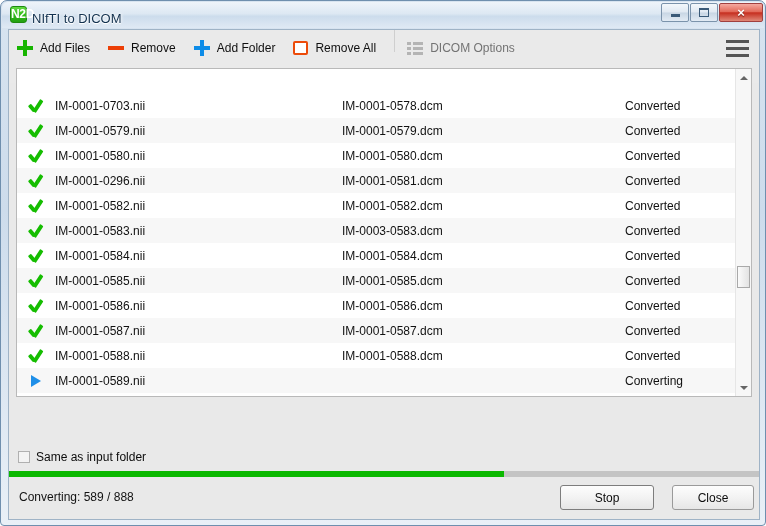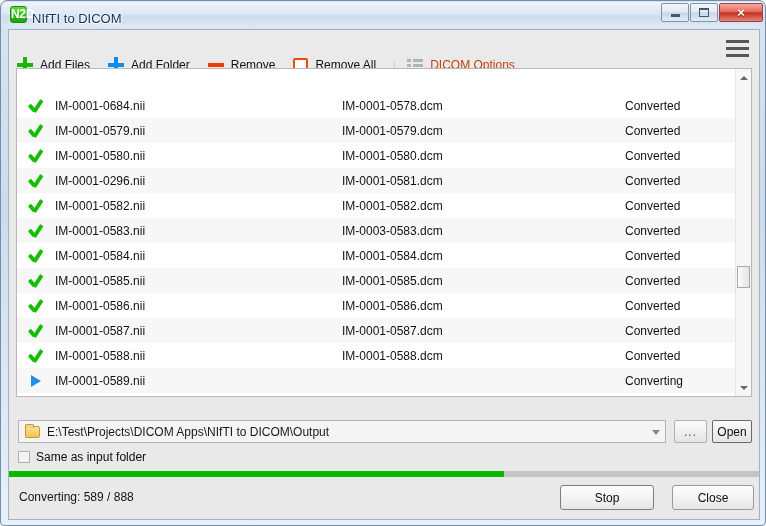--- a/index.html
+++ b/index.html
@@ -79,29 +79,29 @@
     left: 7px; top: 28px;
     width: 752px; height: 491px;
     background: #e9e9e9;
     border: 1px solid #9fb3c6;
   }
 
   
   .toolbar {
     position: absolute; left: 0; top: 0; width: 750px; height: 53px;
     background: #eaeaea;
-    display: flex; align-items: flex-end;
+    display: flex; align-items: flex-start;
   }
   .tb-item {
     display: flex; align-items: center;
     height: 36px; padding: 0 10px 0 8px;
     font-size: 12px; color: #101010;
     cursor: default;
   }
-  .tb-item.disabled { color: #c2410c; }
+  .tb-item.disabled { color: #737373; }
   .tb-label { margin-left: 7px; white-space: nowrap; }
   .tb-sep { width: 1px; height: 22px; background: #cfcfcf; margin: 0 4px 0 8px; }
 
   .ic-plus { position: relative; width: 16px; height: 16px; }
   .ic-plus::before, .ic-plus::after { content:""; position:absolute; background: currentColor; }
   .ic-plus::before { left: 0; top: 6px; width: 16px; height: 4px; }
   .ic-plus::after { left: 6px; top: 0; width: 4px; height: 16px; }
   .ic-plus.green { color: #17b500; }
   .ic-plus.blue  { color: #0d8ce8; }
 
@@ -293,26 +293,26 @@
   </div>
 
   <div class="client">
 
     <div class="toolbar">
       <div class="tb-item">
         <span class="ic-plus green"></span>
         <span class="tb-label">Add Files</span>
       </div>
       <div class="tb-item">
+        <span class="ic-minus"></span>
+        <span class="tb-label">Remove</span>
+      </div>
+      <div class="tb-item">
         <span class="ic-plus blue"></span>
         <span class="tb-label">Add Folder</span>
-      </div>
-      <div class="tb-item">
-        <span class="ic-minus"></span>
-        <span class="tb-label">Remove</span>
       </div>
       <div class="tb-item">
         <span class="ic-square"></span>
         <span class="tb-label">Remove All</span>
       </div>
       <div class="tb-sep"></div>
       <div class="tb-item disabled">
         <span class="ic-list">
           <i class="d r1"></i>
             <i class="l r1"></i>
@@ -330,21 +330,21 @@
       </div>
     </div>
 
     <div class="listwrap">
 
       <div class="rows" id="rows-container">
           <div class="row even">
             <div class="cell-state-ic">
               <span class="ic-check"></span>
             </div>
-            <div class="cell-in">IM-0001-0684.nii</div>
+            <div class="cell-in">IM-0001-0703.nii</div>
             <div class="cell-out">IM-0001-0578.dcm</div>
             <div class="cell-st">Converted</div>
           </div>
           <div class="row odd">
             <div class="cell-state-ic">
               <span class="ic-check"></span>
             </div>
             <div class="cell-in">IM-0001-0579.nii</div>
             <div class="cell-out">IM-0001-0579.dcm</div>
             <div class="cell-st">Converted</div>
@@ -435,29 +435,20 @@
         <div class="sb-arrow up">
             <div class="tri-up"></div>
           </div>
         <div class="sb-thumb"></div>
         <div class="sb-arrow down">
             <div class="tri-dn"></div>
           </div>
       </div>
     </div>
 
-    <div class="pathrow">
-      <div class="combo">
-        <span class="ic-folder"></span>
-        <span class="pathtext">E:\Test\Projects\DICOM Apps\NIfTI to DICOM\Output</span>
-        <span class="combo-arrow"></span>
-      </div>
-      <div class="btn-dots">...</div>
-      <div class="btn-open">Open</div>
-    </div>
     <div class="chkrow">
       <span class="chkbox"></span>
       <span class="chklabel">Same as input folder</span>
     </div>
 
     <div class="progress">
       <div class="fill" id="progress-fill" style="width: 66%; background: rgb(11, 184, 0);"></div>
     </div>
 
     <div class="statusbar">

